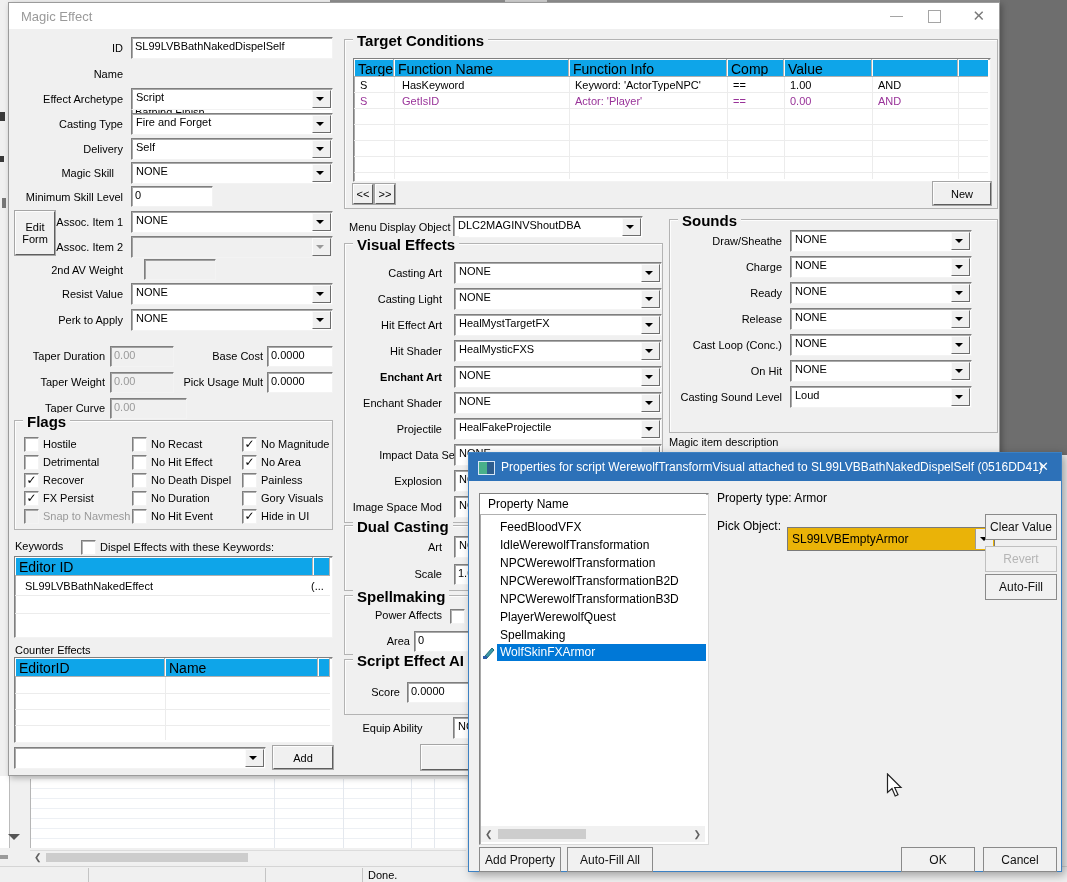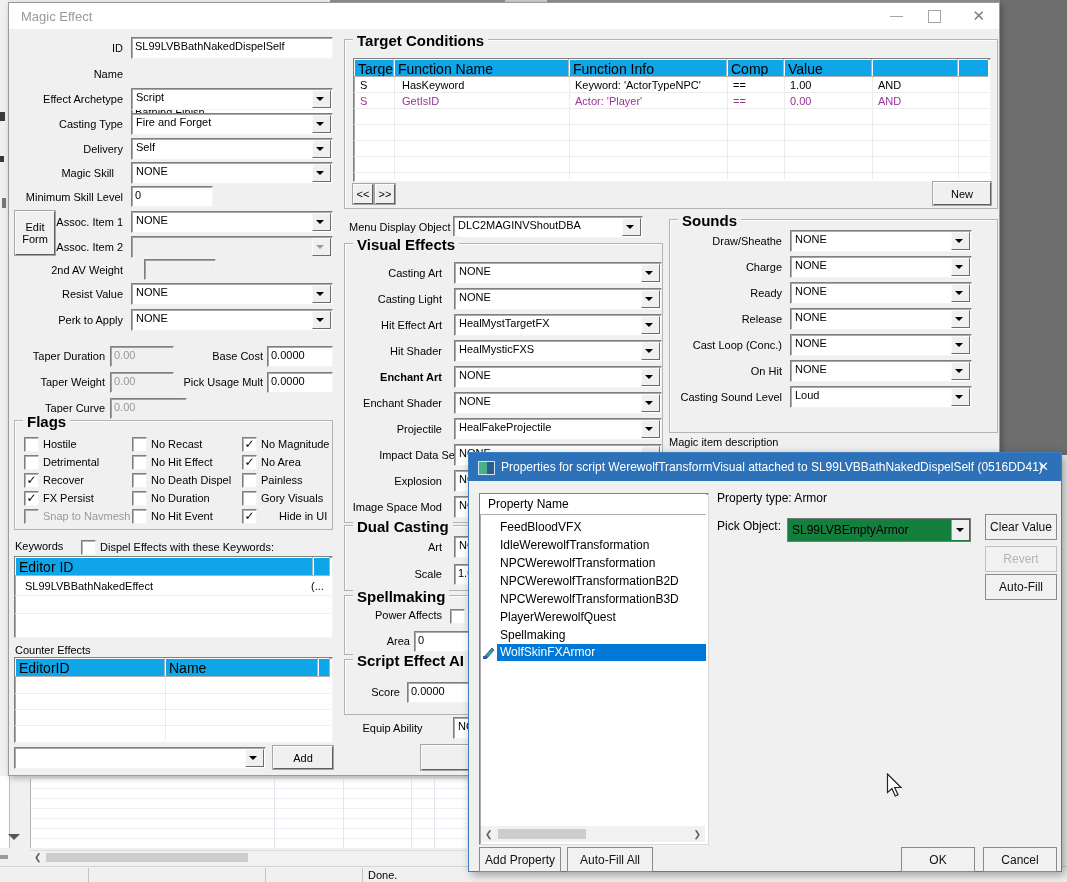--- a/index.html
+++ b/index.html
@@ -227,21 +227,21 @@
 
       <span class="cb" style="left:227px;top:16px;">✓</span>
         <span class="lbl" style="left:246px;top:17px;">No Magnitude</span>
       <span class="cb" style="left:227px;top:34px;">✓</span>
         <span class="lbl" style="left:246px;top:35px;">No Area</span>
       <span class="cb" style="left:227px;top:52px;"></span>
         <span class="lbl" style="left:246px;top:53px;">Painless</span>
       <span class="cb" style="left:227px;top:70px;"></span>
         <span class="lbl" style="left:246px;top:71px;">Gory Visuals</span>
       <span class="cb" style="left:227px;top:88px;">✓</span>
-        <span class="lbl" style="left:264px;top:89px;">Hide in UI</span>
+        <span class="lbl" style="left:246px;top:89px;">Hide in UI</span>
     </div>
 
     <span class="lbl" style="left:6px;top:537px;">Keywords</span>
     <span class="cb" style="left:72px;top:537px;"></span>
     <span class="lbl" style="left:91px;top:538px;">Dispel Effects with these Keywords:</span>
     <div class="listbox" style="left:5px;top:553px;width:317px;height:80px;">
       <div class="hdrcell abs" style="left:0;top:0;width:298px;height:19px;"><span>Editor ID</span></div>
       <div class="hdrcell abs" style="left:298px;top:0;width:17px;height:19px;"></div>
       <span class="lbl" style="left:10px;top:23px;">SL99LVBBathNakedEffect</span>
       <span class="lbl" style="left:296px;top:23px;">(...</span>
@@ -521,21 +521,21 @@
 
       <div class="abs scroll" style="left:1px;top:332px;width:224px;height:16px;">
         <span class="abs arrowglyph" style="left:4px;top:4px;">❮</span>
         <span class="abs arrowglyph" style="right:4px;top:4px;">❯</span>
         <div class="thumb" style="left:17px;top:3px;width:88px;height:10px;"></div>
       </div>
     </div>
 
     <span class="lbl" style="left:248px;top:38px;font-size:12px;">Property type: Armor</span>
     <span class="lbl" style="left:248px;top:66px;font-size:12px;">Pick Object:</span>
-    <div class="abs" style="left:318px;top:65px;width:182px;height:22px;background:#15803d;border:1px solid #7a7a7a;">
+    <div class="abs" style="left:318px;top:74px;width:182px;height:22px;background:#eab308;border:1px solid #7a7a7a;padding-left:24px;">
       <span class="lbl" style="left:4px;top:4px;font-size:12px;">SL99LVBEmptyArmor</span>
       <span class="abs" style="right:1px;top:1px;bottom:1px;width:17px;background:#f0f0f0;border-left:1px solid #9a9a9a;">
         <i class="tri" style="top:8px;left:4px;"></i>
       </span>
     </div>
     <div class="m-btn" style="left:516px;top:61px;width:70px;height:24px;">Clear Value</div>
     <div class="m-btn disabled" style="left:516px;top:93px;width:70px;height:24px;">Revert</div>
     <div class="m-btn" style="left:516px;top:121px;width:70px;height:24px;">Auto-Fill</div>
 
     <div class="m-btn" style="left:10px;top:394px;width:80px;height:23px;">Add Property</div>

